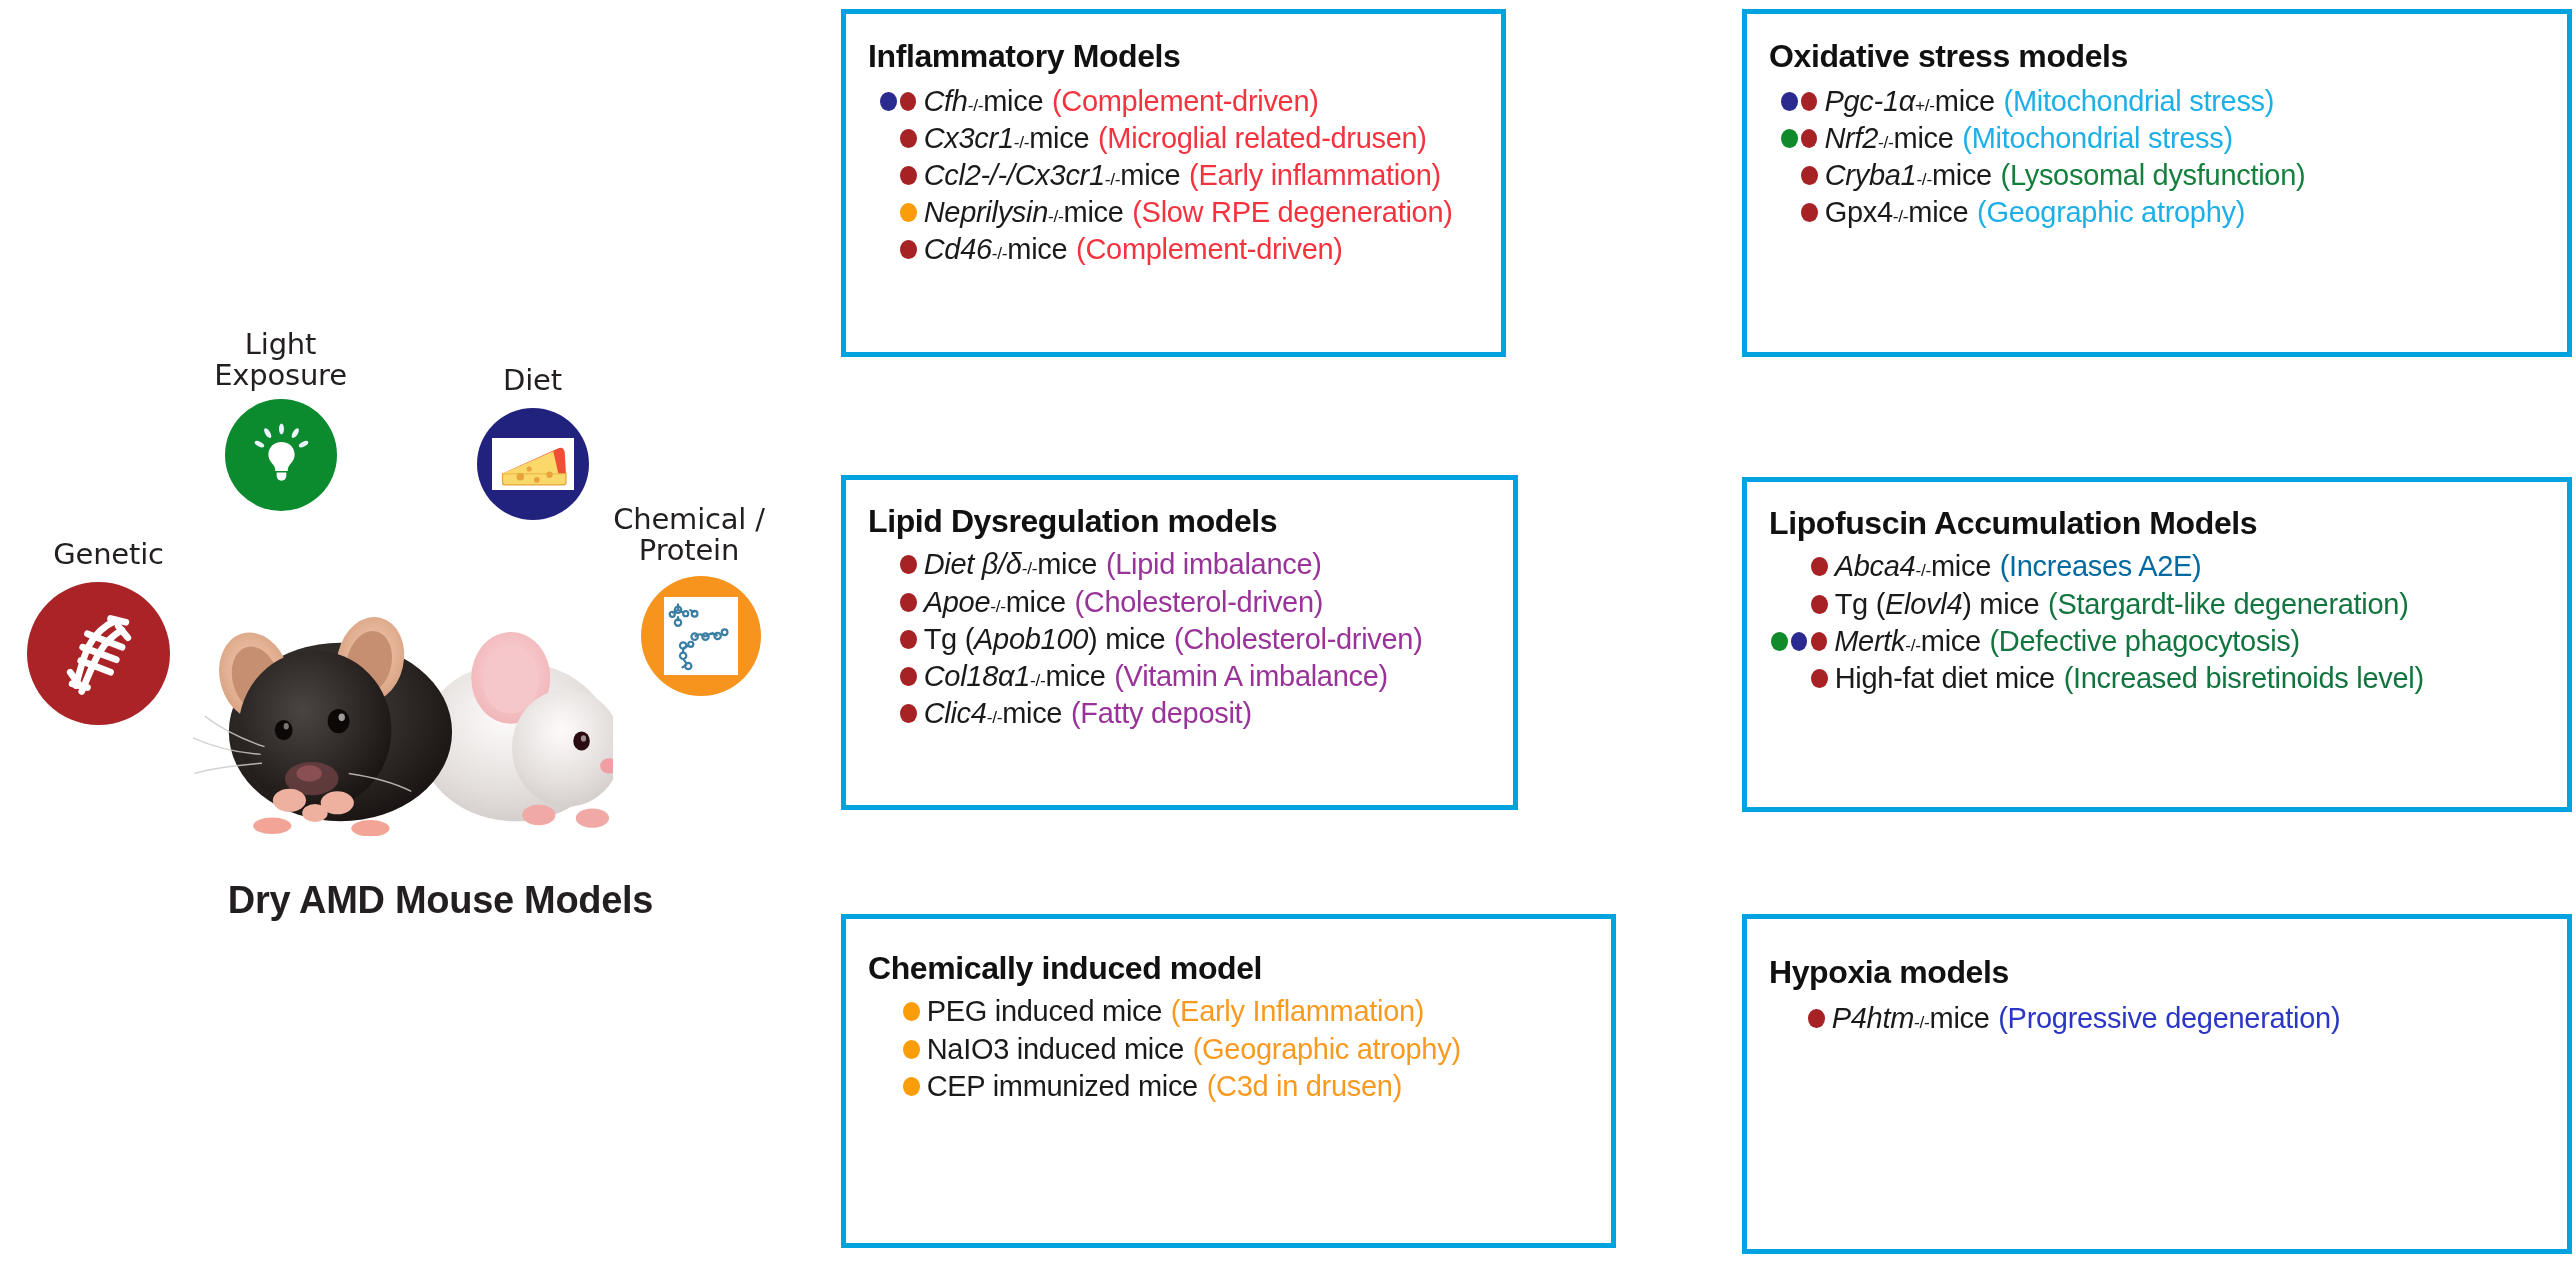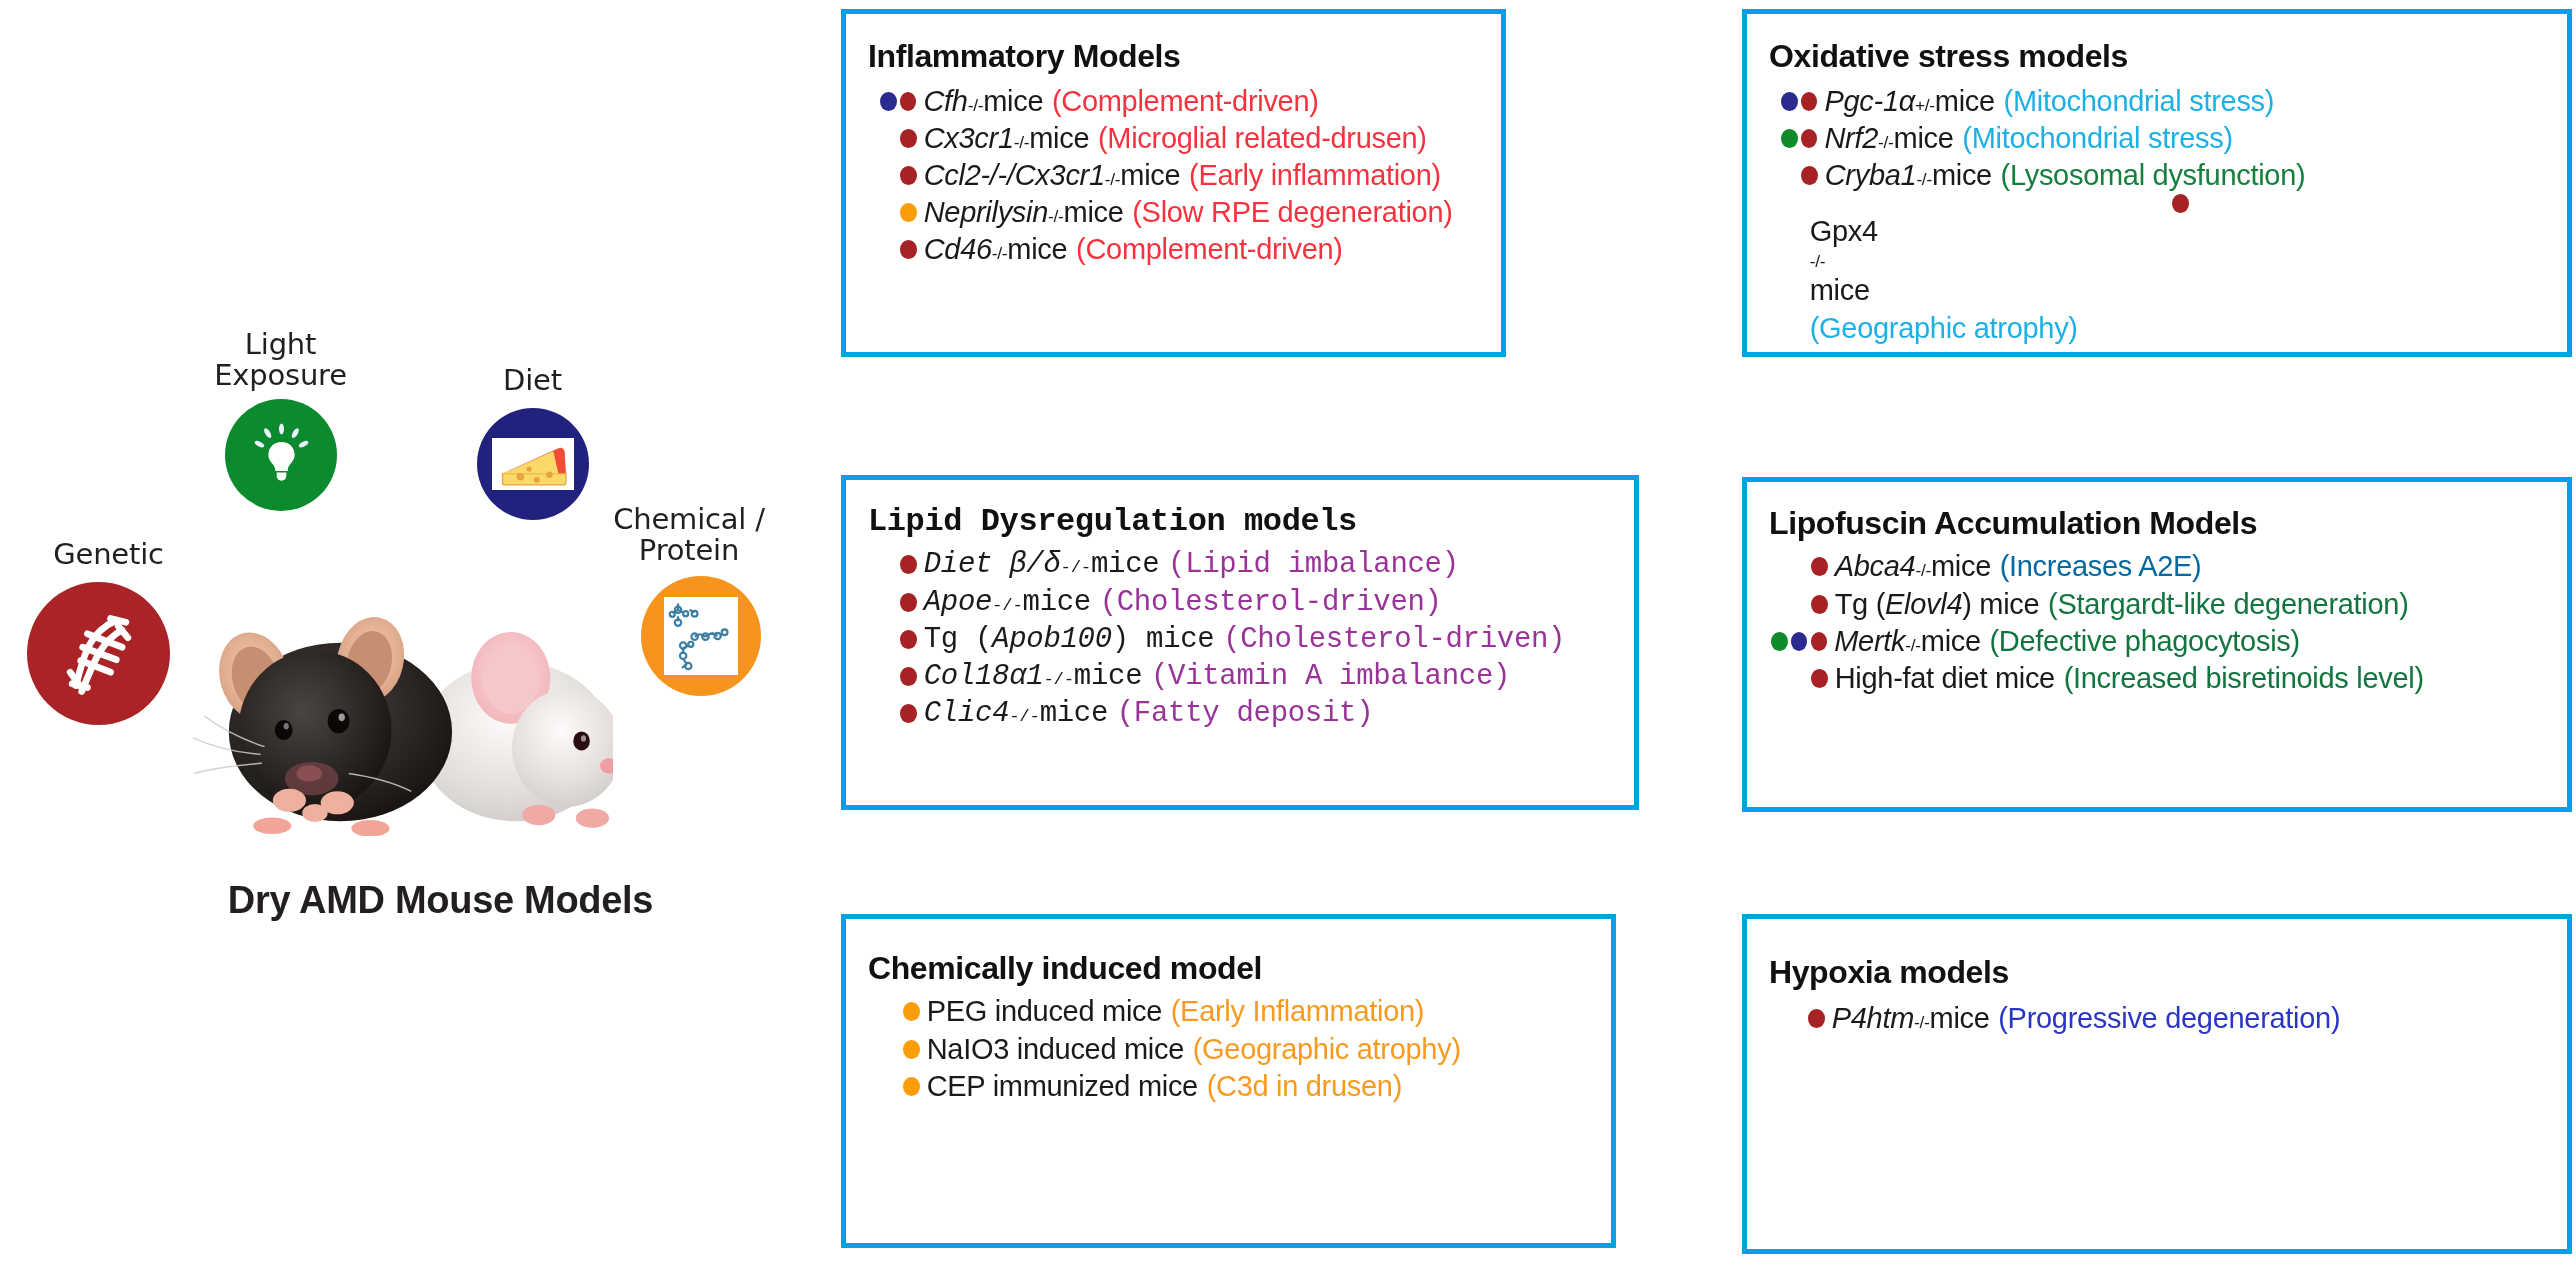--- a/index.html
+++ b/index.html
@@ -282,33 +282,33 @@
     </li>
     <li class="model-item" style="padding-left:20px;">
       <span class="dots">
         <i class="dot" style="background:#a62225"></i>
       </span>
       <span class="gene">Cryba1</span>
         <sup>-/-</sup>
         <span> mice</span>
       <span class="note" style="color:#15803d">(Lysosomal dysfunction)</span>
     </li>
-    <li class="model-item" style="padding-left:20px;flex-direction:column;">
+    <li class="model-item" style="padding-left:20px;">
       <span class="dots">
         <i class="dot" style="background:#a62225"></i>
       </span>
       <span class="plain">Gpx4</span>
         <sup>-/-</sup>
         <span> mice</span>
       <span class="note" style="color:#1db0e6">(Geographic atrophy)</span>
     </li>
   </ul>
 </div>
 
-<div class="model-box" style="left:841px;top:475px;width:798px;height:335px;font-family:Liberation Mono, monospace;">
+<div class="model-box" style="left:841px;top:475px;width:677px;height:335px;">
   <div class="box-title" style="margin:23px 0 6.4px 22px;">Lipid Dysregulation models</div>
   <ul class="model-list" style="margin-left:54px;">
     <li class="model-item">
       <span class="dots">
         <i class="dot" style="background:#a62225"></i>
       </span>
       <span class="gene">Diet β/δ</span>
         <sup>-/-</sup>
         <span> mice</span>
       <span class="note" style="color:#993399">(Lipid imbalance)</span>

